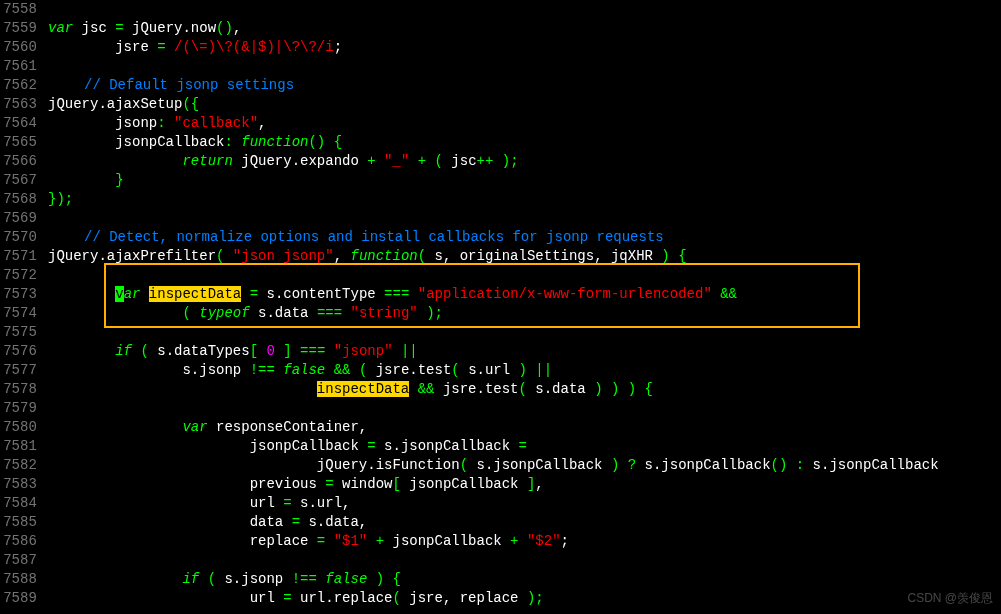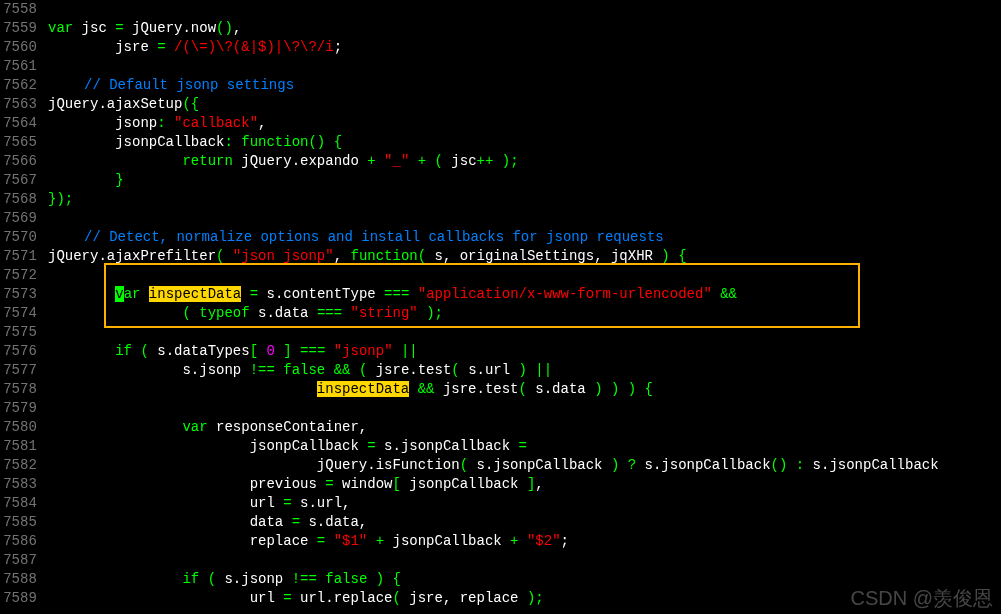--- a/index.html
+++ b/index.html
@@ -29,21 +29,21 @@
     color: #737373;
     padding-right: 4px;
     flex-shrink: 0;
     user-select: none;
   }
   .code {
     padding-left: 4px;
     flex: 1;
     color: #ffffff;
   }
-  .kw { color: #00ff00; }        
+  .kw { color: #00ff00; font-style: italic; }        
   .comment { color: #0080ff; margin-left: 36px; }   
   .string { color: #ff0000; }    
   .regex { color: #ff0000; }     
   .op { color: #00ff00; }
   .number { color: #ff00ff; }
   .search-hl {
     background: #ffd700;
     color: #000000;
   }
   .cursor-v {
@@ -53,21 +53,21 @@
   .box {
     position: absolute;
     border: 2px solid #ffb000;
     pointer-events: none;
   }
   .watermark {
     position: absolute;
     right: 8px;
     bottom: 6px;
     color: rgba(200,200,200,0.35);
-    font-size: 20px;
+    font-size: 12px;
     font-family: sans-serif;
   }
 </style>
 </head>
 <body>
 
 <div class="editor" id="editor"><div class="line"><span class="gutter">7558</span><span class="code"></span></div><div class="line"><span class="gutter">7559</span><span class="code"><span class="kw">var</span><span> jsc </span><span class="op">=</span><span> jQuery.now</span><span class="op">()</span><span>,</span></span></div><div class="line"><span class="gutter">7560</span><span class="code"><span>        jsre </span><span class="op">=</span><span> </span><span class="regex">/(\=)\?(&amp;|$)|\?\?/i</span><span>;</span></span></div><div class="line"><span class="gutter">7561</span><span class="code"></span></div><div class="line"><span class="gutter">7562</span><span class="code"><span class="comment">// Default jsonp settings</span></span></div><div class="line"><span class="gutter">7563</span><span class="code"><span>jQuery.ajaxSetup</span><span class="op">({</span></span></div><div class="line"><span class="gutter">7564</span><span class="code"><span>        jsonp</span><span class="op">:</span><span> </span><span class="string">"callback"</span><span>,</span></span></div><div class="line"><span class="gutter">7565</span><span class="code"><span>        jsonpCallback</span><span class="op">:</span><span> </span><span class="kw">function</span><span class="op">() {</span></span></div><div class="line"><span class="gutter">7566</span><span class="code"><span>                </span><span class="kw">return</span><span> jQuery.expando </span><span class="op">+</span><span> </span><span class="string">"_"</span><span> </span><span class="op">+</span><span> </span><span class="op">(</span><span> jsc</span><span class="op">++</span><span> </span><span class="op">);</span></span></div><div class="line"><span class="gutter">7567</span><span class="code"><span>        </span><span class="op">}</span></span></div><div class="line"><span class="gutter">7568</span><span class="code"><span class="op">});</span></span></div><div class="line"><span class="gutter">7569</span><span class="code"></span></div><div class="line"><span class="gutter">7570</span><span class="code"><span class="comment">// Detect, normalize options and install callbacks for jsonp requests</span></span></div><div class="line"><span class="gutter">7571</span><span class="code"><span>jQuery.ajaxPrefilter</span><span class="op">(</span><span> </span><span class="string">"json jsonp"</span><span>, </span><span class="kw">function</span><span class="op">(</span><span> s, originalSettings, jqXHR </span><span class="op">) {</span></span></div><div class="line"><span class="gutter">7572</span><span class="code"></span></div><div class="line"><span class="gutter">7573</span><span class="code"><span>        </span><span class="cursor-v">v</span><span class="kw">ar</span><span> </span><span class="search-hl">inspectData</span><span> </span><span class="op">=</span><span> s.contentType </span><span class="op">===</span><span> </span><span class="string">"application/x-www-form-urlencoded"</span><span> </span><span class="op">&amp;&amp;</span></span></div><div class="line"><span class="gutter">7574</span><span class="code"><span>                </span><span class="op">(</span><span> </span><span class="kw">typeof</span><span> s.data </span><span class="op">===</span><span> </span><span class="string">"string"</span><span> </span><span class="op">);</span></span></div><div class="line"><span class="gutter">7575</span><span class="code"></span></div><div class="line"><span class="gutter">7576</span><span class="code"><span>        </span><span class="kw">if</span><span> </span><span class="op">(</span><span> s.dataTypes</span><span class="op">[</span><span> </span><span class="number">0</span><span> </span><span class="op">]</span><span> </span><span class="op">===</span><span> </span><span class="string">"jsonp"</span><span> </span><span class="op">||</span></span></div><div class="line"><span class="gutter">7577</span><span class="code"><span>                s.jsonp </span><span class="op">!==</span><span> </span><span class="kw">false</span><span> </span><span class="op">&amp;&amp;</span><span> </span><span class="op">(</span><span> jsre.test</span><span class="op">(</span><span> s.url </span><span class="op">)</span><span> </span><span class="op">||</span></span></div><div class="line"><span class="gutter">7578</span><span class="code"><span>                                </span><span class="search-hl">inspectData</span><span> </span><span class="op">&amp;&amp;</span><span> jsre.test</span><span class="op">(</span><span> s.data </span><span class="op">)</span><span> </span><span class="op">)</span><span> </span><span class="op">)</span><span> </span><span class="op">{</span></span></div><div class="line"><span class="gutter">7579</span><span class="code"></span></div><div class="line"><span class="gutter">7580</span><span class="code"><span>                </span><span class="kw">var</span><span> responseContainer,</span></span></div><div class="line"><span class="gutter">7581</span><span class="code"><span>                        jsonpCallback </span><span class="op">=</span><span> s.jsonpCallback </span><span class="op">=</span></span></div><div class="line"><span class="gutter">7582</span><span class="code"><span>                                jQuery.isFunction</span><span class="op">(</span><span> s.jsonpCallback </span><span class="op">)</span><span> </span><span class="op">?</span><span> s.jsonpCallback</span><span class="op">()</span><span> </span><span class="op">:</span><span> s.jsonpCallback</span></span></div><div class="line"><span class="gutter">7583</span><span class="code"><span>                        previous </span><span class="op">=</span><span> window</span><span class="op">[</span><span> jsonpCallback </span><span class="op">]</span><span>,</span></span></div><div class="line"><span class="gutter">7584</span><span class="code"><span>                        url </span><span class="op">=</span><span> s.url,</span></span></div><div class="line"><span class="gutter">7585</span><span class="code"><span>                        data </span><span class="op">=</span><span> s.data,</span></span></div><div class="line"><span class="gutter">7586</span><span class="code"><span>                        replace </span><span class="op">=</span><span> </span><span class="string">"$1"</span><span> </span><span class="op">+</span><span> jsonpCallback </span><span class="op">+</span><span> </span><span class="string">"$2"</span><span>;</span></span></div><div class="line"><span class="gutter">7587</span><span class="code"></span></div><div class="line"><span class="gutter">7588</span><span class="code"><span>                </span><span class="kw">if</span><span> </span><span class="op">(</span><span> s.jsonp </span><span class="op">!==</span><span> </span><span class="kw">false</span><span> </span><span class="op">) {</span></span></div><div class="line"><span class="gutter">7589</span><span class="code"><span>                        url </span><span class="op">=</span><span> url.replace</span><span class="op">(</span><span> jsre, replace </span><span class="op">);</span></span></div></div>
 <div class="box" id="highlight-box" style="top: 263px; left: 104px; width: 752px; height: 61px;"></div>
 <div class="watermark">CSDN @羡俊恩</div>
 

